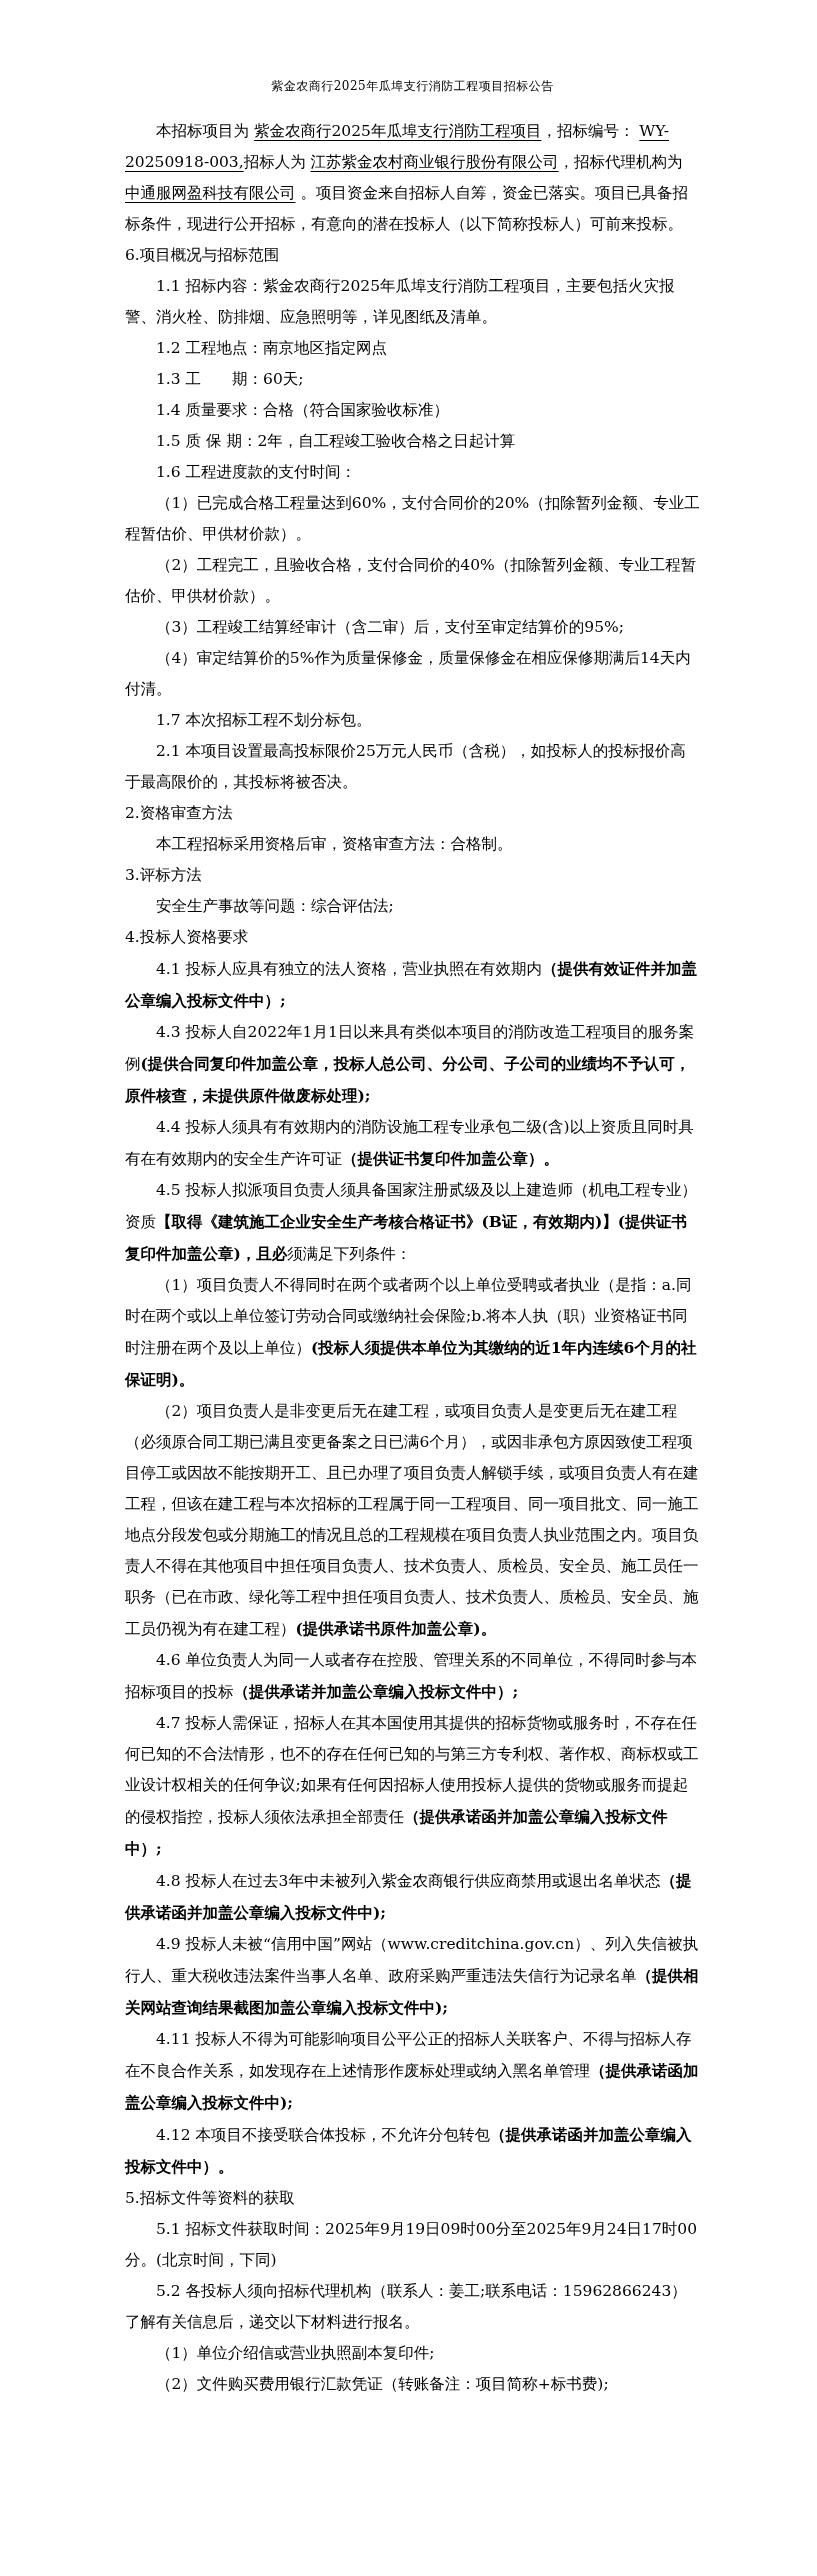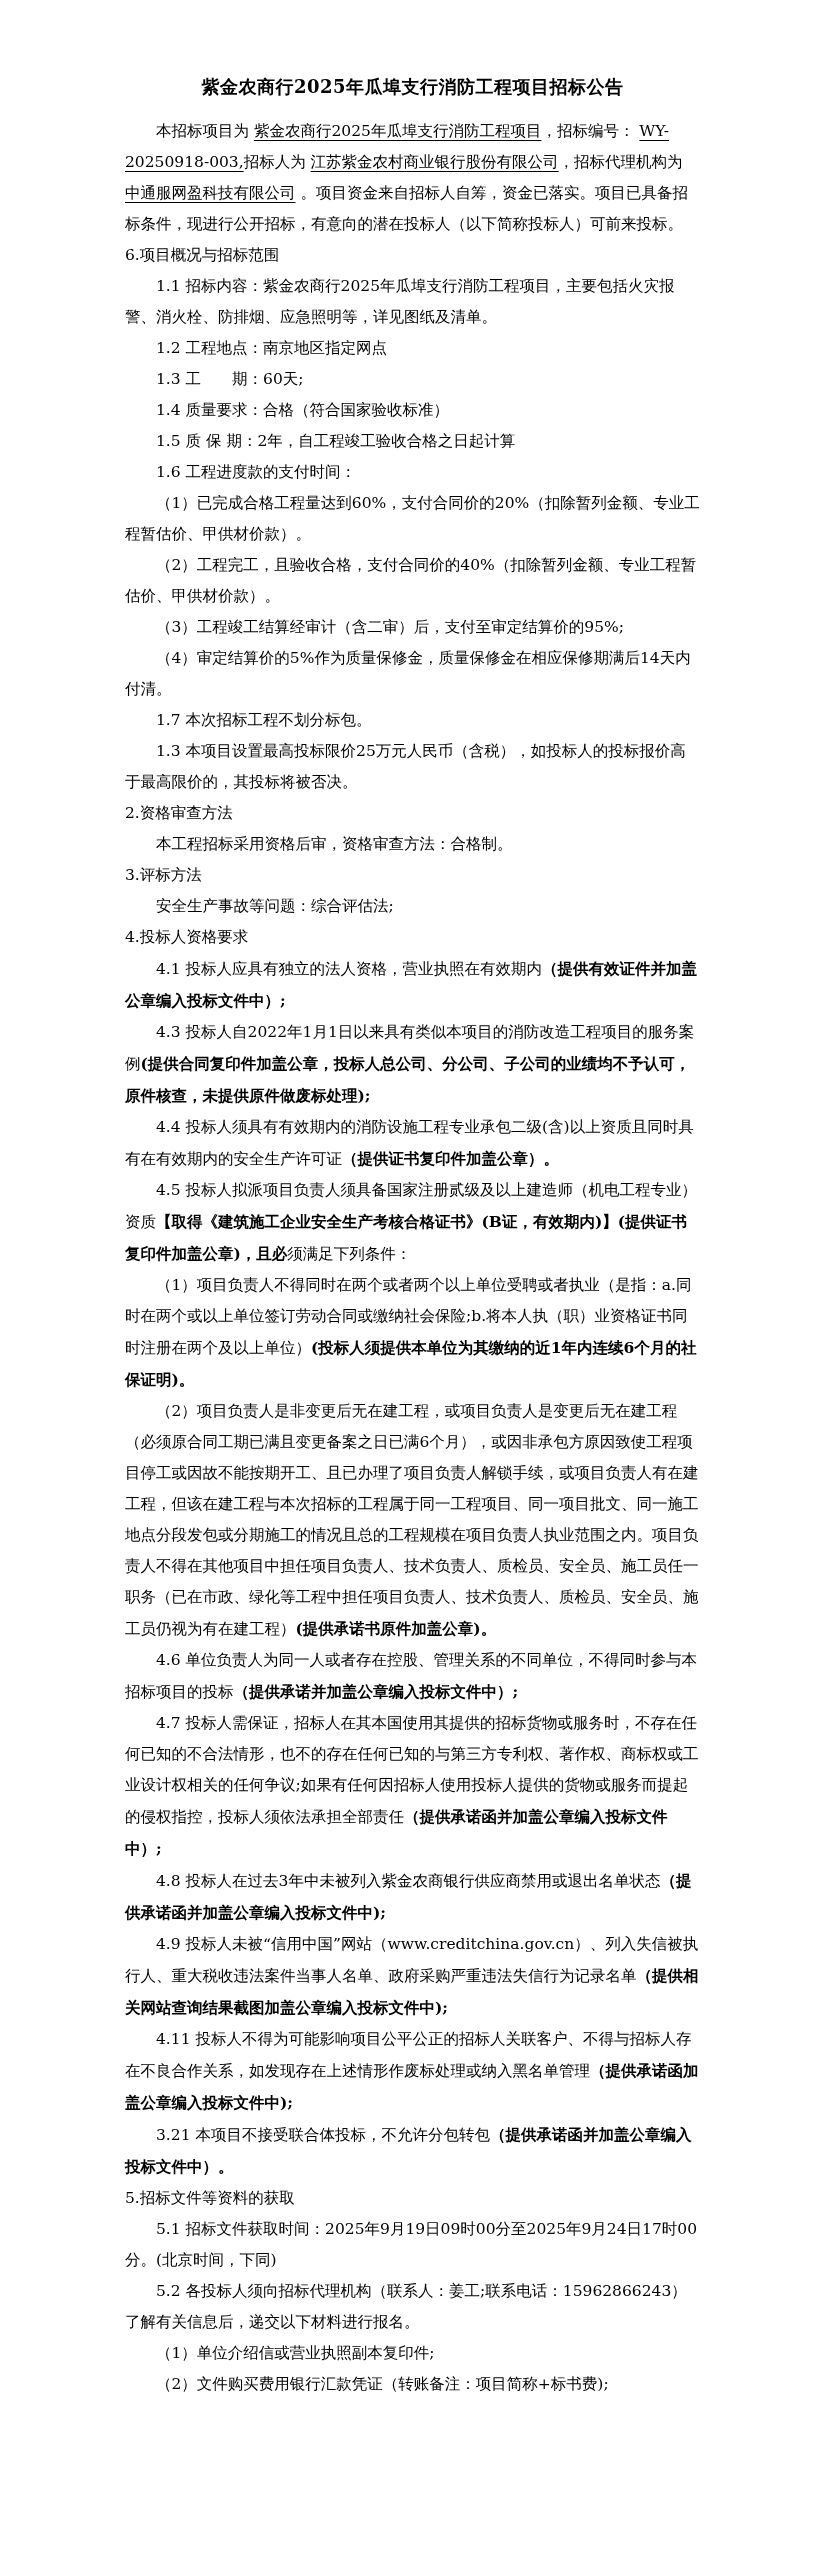--- a/index.html
+++ b/index.html
@@ -13,22 +13,22 @@
     color:#000;
   }
   .content{
     width:575px;
     margin-left:125px;
     padding-top:75px;
     font-size:15.5px;
     line-height:31px;
   }
   .doc-title{
-    font-size:18px;
-    font-weight:700;
+    font-size:12px;
+    font-weight:400;
     text-align:center;
     line-height:23px;
     margin-bottom:17.5px;
     letter-spacing:0.5px;
   }
   .line{white-space:pre-wrap;}
   .indent{text-indent:2em;}
   .b{font-weight:700;}
   .u{text-decoration:underline;text-underline-offset:3.6px;}
 </style>
@@ -45,38 +45,38 @@
         <div class="line indent"><span>1.2 工程地点：南京地区指定网点</span></div>
         <div class="line indent"><span>1.3 工　　期：60天;</span></div>
         <div class="line indent"><span>1.4 质量要求：合格（符合国家验收标准）</span></div>
         <div class="line indent"><span>1.5 质 保 期：2年，自工程竣工验收合格之日起计算</span></div>
         <div class="line indent"><span>1.6 工程进度款的支付时间：</span></div>
         <div class="line indent"><span>（1）已完成合格工程量达到60%，支付合同价的20%（扣除暂列金额、专业工程暂估价、甲供材价款）。</span></div>
         <div class="line indent"><span>（2）工程完工，且验收合格，支付合同价的40%（扣除暂列金额、专业工程暂估价、甲供材价款）。</span></div>
         <div class="line indent"><span>（3）工程竣工结算经审计（含二审）后，支付至审定结算价的95%;</span></div>
         <div class="line indent"><span>（4）审定结算价的5%作为质量保修金，质量保修金在相应保修期满后14天内付清。</span></div>
         <div class="line indent"><span>1.7 本次招标工程不划分标包。</span></div>
-        <div class="line indent"><span>1.3 本项目设置最高投标限价25万元人民币（含税），如投标人的投标报价高于最高限价的，其投标将被否决。</span></div>
+        <div class="line indent"><span>2.1 本项目设置最高投标限价25万元人民币（含税），如投标人的投标报价高于最高限价的，其投标将被否决。</span></div>
         <div class="line"><span>2.资格审查方法</span></div>
         <div class="line indent"><span>本工程招标采用资格后审，资格审查方法：合格制。</span></div>
         <div class="line"><span>3.评标方法</span></div>
         <div class="line indent"><span>安全生产事故等问题：综合评估法;</span></div>
         <div class="line"><span>4.投标人资格要求</span></div>
         <div class="line indent"><span>4.1 投标人应具有独立的法人资格，营业执照在有效期内</span><span class="b">（提供有效证件并加盖公章编入投标文件中）;</span></div>
         <div class="line indent"><span>4.3 投标人自2022年1月1日以来具有类似本项目的消防改造工程项目的服务案例</span><span class="b">(提供合同复印件加盖公章，投标人总公司、分公司、子公司的业绩均不予认可，原件核查，未提供原件做废标处理);</span></div>
         <div class="line indent"><span>4.4 投标人须具有有效期内的消防设施工程专业承包二级(含)以上资质且同时具有在有效期内的安全生产许可证</span><span class="b">（提供证书复印件加盖公章）。</span></div>
         <div class="line indent"><span>4.5 投标人拟派项目负责人须具备国家注册贰级及以上建造师（机电工程专业）资质</span><span class="b">【取得《建筑施工企业安全生产考核合格证书》(B证，有效期内)】(提供证书复印件加盖公章)，且必</span><span>须满足下列条件：</span></div>
         <div class="line indent"><span>（1）项目负责人不得同时在两个或者两个以上单位受聘或者执业（是指：a.同时在两个或以上单位签订劳动合同或缴纳社会保险;b.将本人执（职）业资格证书同时注册在两个及以上单位）</span><span class="b">(投标人须提供本单位为其缴纳的近1年内连续6个月的社保证明)。</span></div>
         <div class="line indent"><span>（2）项目负责人是非变更后无在建工程，或项目负责人是变更后无在建工程（必须原合同工期已满且变更备案之日已满6个月），或因非承包方原因致使工程项目停工或因故不能按期开工、且已办理了项目负责人解锁手续，或项目负责人有在建工程，但该在建工程与本次招标的工程属于同一工程项目、同一项目批文、同一施工地点分段发包或分期施工的情况且总的工程规模在项目负责人执业范围之内。项目负责人不得在其他项目中担任项目负责人、技术负责人、质检员、安全员、施工员任一职务（已在市政、绿化等工程中担任项目负责人、技术负责人、质检员、安全员、施工员仍视为有在建工程）</span><span class="b">(提供承诺书原件加盖公章)。</span></div>
         <div class="line indent"><span>4.6 单位负责人为同一人或者存在控股、管理关系的不同单位，不得同时参与本招标项目的投标</span><span class="b">（提供承诺并加盖公章编入投标文件中）;</span></div>
         <div class="line indent"><span>4.7 投标人需保证，招标人在其本国使用其提供的招标货物或服务时，不存在任何已知的不合法情形，也不的存在任何已知的与第三方专利权、著作权、商标权或工业设计权相关的任何争议;如果有任何因招标人使用投标人提供的货物或服务而提起的侵权指控，投标人须依法承担全部责任</span><span class="b">（提供承诺函并加盖公章编入投标文件中）;</span></div>
         <div class="line indent"><span>4.8 投标人在过去3年中未被列入紫金农商银行供应商禁用或退出名单状态</span><span class="b">（提供承诺函并加盖公章编入投标文件中);</span></div>
         <div class="line indent"><span>4.9 投标人未被“信用中国”网站（www.creditchina.gov.cn）、列入失信被执行人、重大税收违法案件当事人名单、政府采购严重违法失信行为记录名单</span><span class="b">（提供相关网站查询结果截图加盖公章编入投标文件中);</span></div>
         <div class="line indent"><span>4.11 投标人不得为可能影响项目公平公正的招标人关联客户、不得与招标人存在不良合作关系，如发现存在上述情形作废标处理或纳入黑名单管理</span><span class="b">（提供承诺函加盖公章编入投标文件中);</span></div>
-        <div class="line indent"><span>3.21 本项目不接受联合体投标，不允许分包转包</span><span class="b">（提供承诺函并加盖公章编入投标文件中）。</span></div>
+        <div class="line indent"><span>4.12 本项目不接受联合体投标，不允许分包转包</span><span class="b">（提供承诺函并加盖公章编入投标文件中）。</span></div>
         <div class="line"><span>5.招标文件等资料的获取</span></div>
         <div class="line indent"><span>5.1 招标文件获取时间：2025年9月19日09时00分至2025年9月24日17时00分。(北京时间，下同)</span></div>
         <div class="line indent"><span>5.2 各投标人须向招标代理机构（联系人：姜工;联系电话：15962866243）了解有关信息后，递交以下材料进行报名。</span></div>
         <div class="line indent"><span>（1）单位介绍信或营业执照副本复印件;</span></div>
         <div class="line indent"><span>（2）文件购买费用银行汇款凭证（转账备注：项目简称+标书费);</span></div>
       </div>
   </div>
 </div>
 
 

